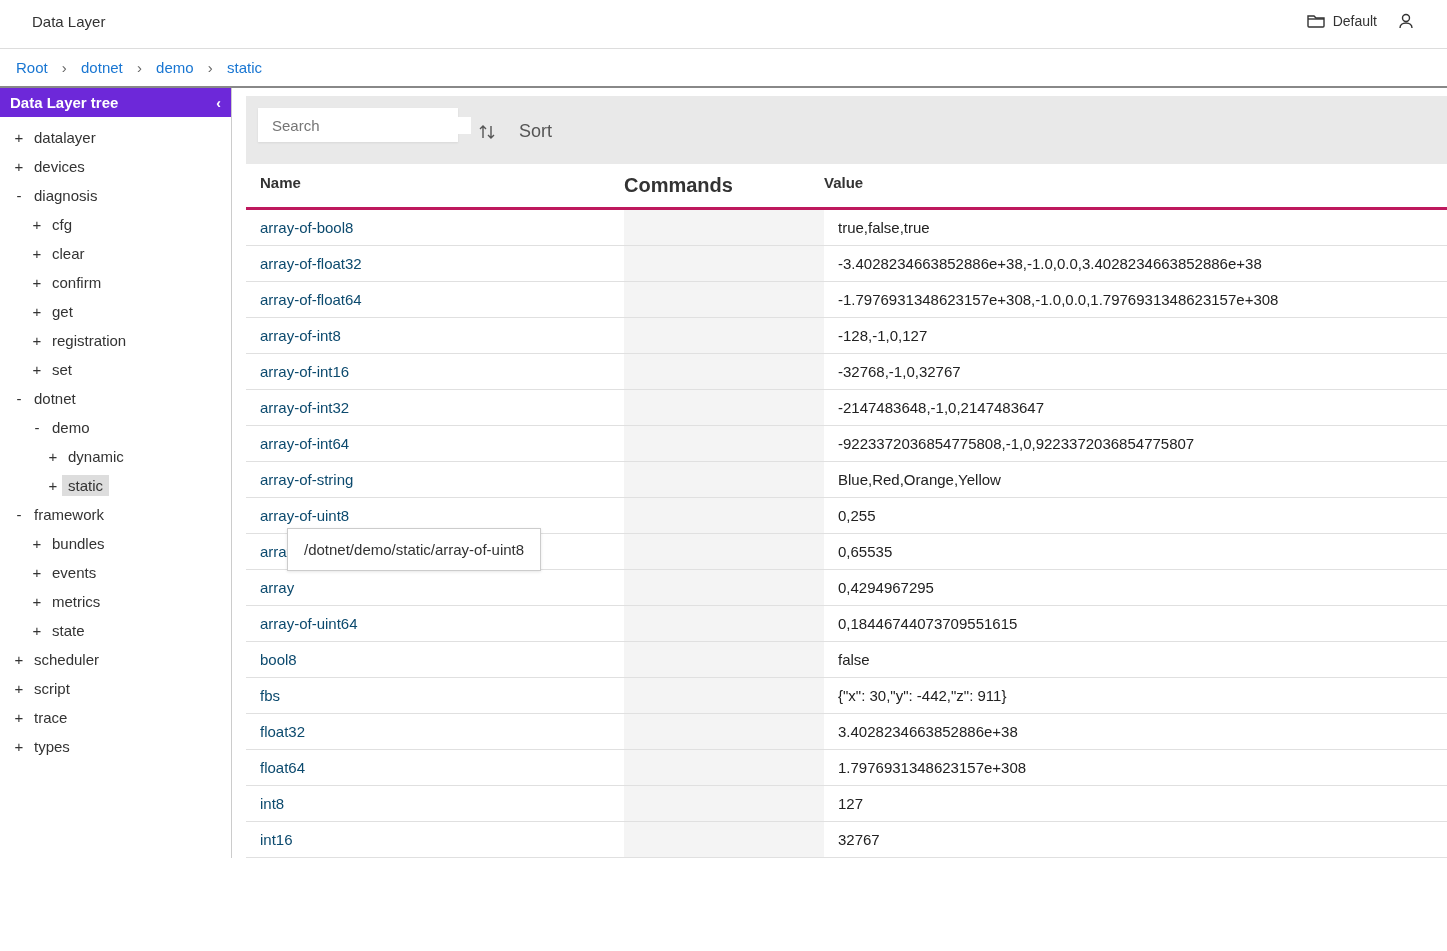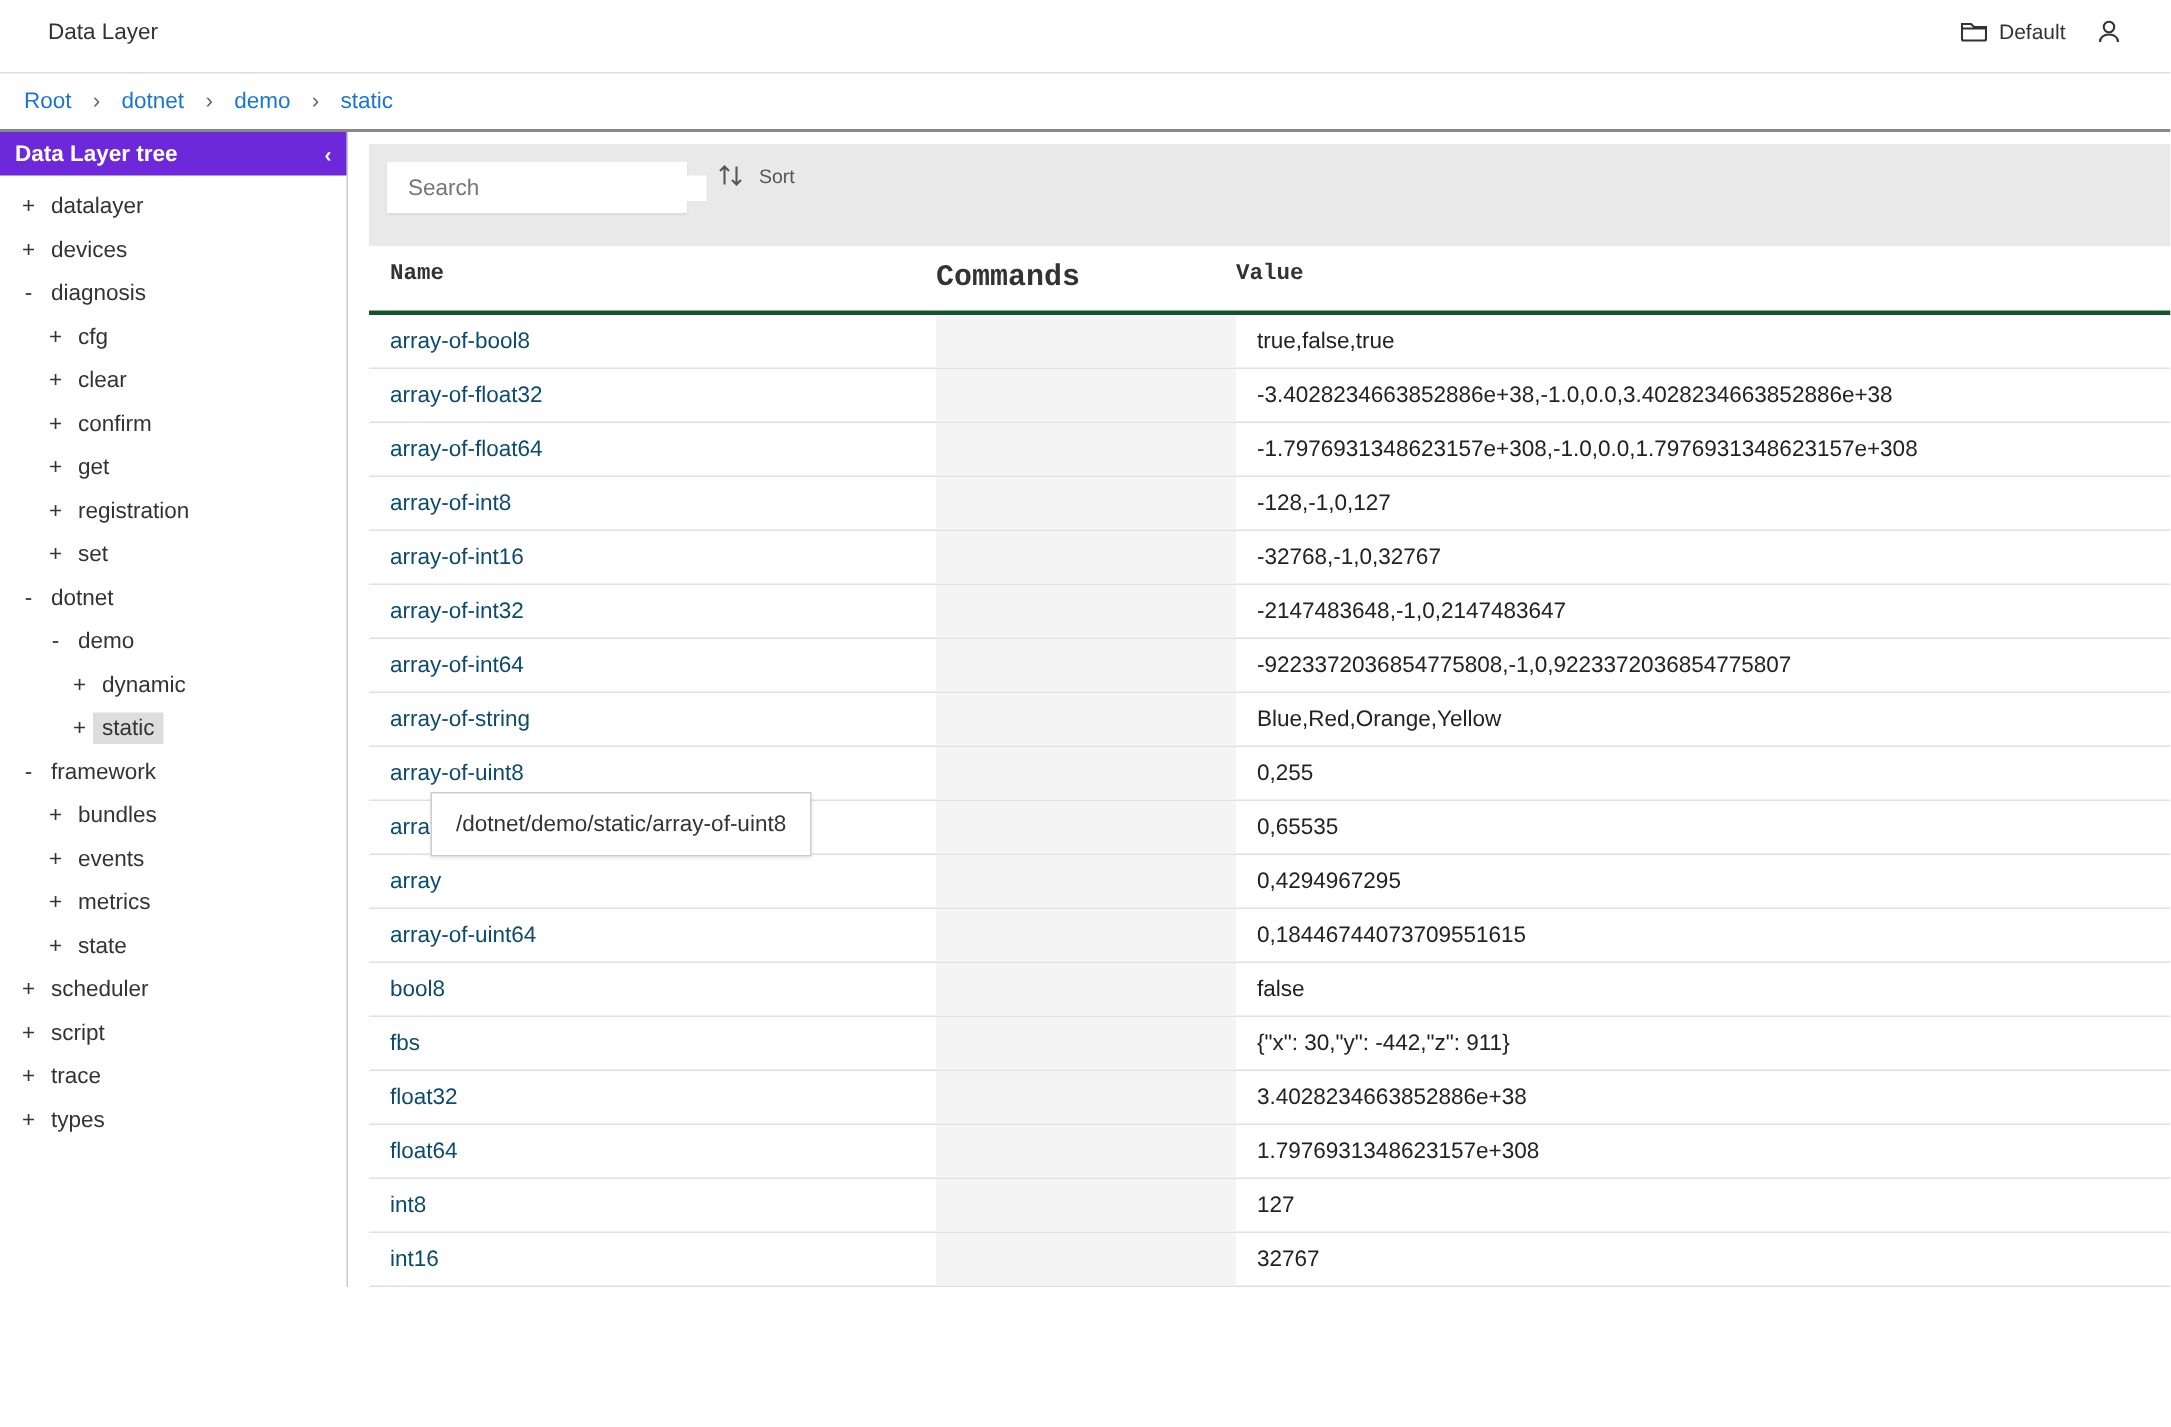--- a/index.html
+++ b/index.html
@@ -21,28 +21,28 @@
 .sidebar-header .chev { font-size: 14px; }
 .tree { padding: 6px 0; }
 .tree-node { display: flex; align-items: center; padding: 4px 0 4px 10px; font-size: 15px; color: #333; cursor: pointer; }
 .tree-toggle { width: 18px; text-align: center; font-size: 15px; color: #333; font-weight: 400; user-select: none; }
 .tree-label { padding: 2px 6px; }
 .tree-label.selected { background: #ddd; }
 .indent-1 { padding-left: 28px; }
 .indent-2 { padding-left: 44px; }
 
 .content { flex: 1; padding: 8px 0 0 14px; position: relative; }
-.toolbar { background: #e9e9e9; padding: 12px 12px 22px 12px; display: flex; align-items: flex-start; gap: 20px; }
+.toolbar { background: #e9e9e9; padding: 12px 12px 22px 12px; display: flex; align-items: flex-end; gap: 20px; }
 .search-box { background: #fff; display: flex; align-items: center; padding: 8px 14px; width: 200px; box-shadow: 0 1px 2px rgba(0,0,0,0.08); }
 .search-box input { border: none; outline: none; font-size: 15px; flex: 1; color: #555; }
 .search-icon { width: 18px; height: 18px; }
-.sort-btn { display: flex; align-items: center; gap: 10px; color: #555; font-size: 13px; }
+.sort-btn { display: flex; align-items: center; gap: 23px; color: #555; font-size: 18px; }
 
 .table { width: 100%; }
-.table-header { display: flex; border-bottom: 3px solid #14532d; padding: 10px 0; font-family: Liberation Mono, monospace; }
+.table-header { display: flex; border-bottom: 3px solid #be185d; padding: 10px 0; }
 .col-name { width: 378px; padding-left: 14px; font-weight: 600; font-size: 15px; }
 .col-commands { width: 200px; font-weight: 600; font-size: 20px; }
 .col-value { flex: 1; font-weight: 600; font-size: 15px; }
 
 .table-row { display: flex; border-bottom: 1px solid #e0e0e0; padding: 8px 0; align-items: center; min-height: 36px; }
 .table-row .col-name { color: #1976d2; font-weight: 400; font-size: 15px; }
 .table-row .col-name a { color: #0c4a6e; text-decoration: none; }
 .table-row .col-commands { background: #f4f4f4; align-self: stretch; margin: -8px 0; }
 .table-row .col-value { color: #222; font-size: 15px; font-weight: 400; padding-left: 14px; }
 

